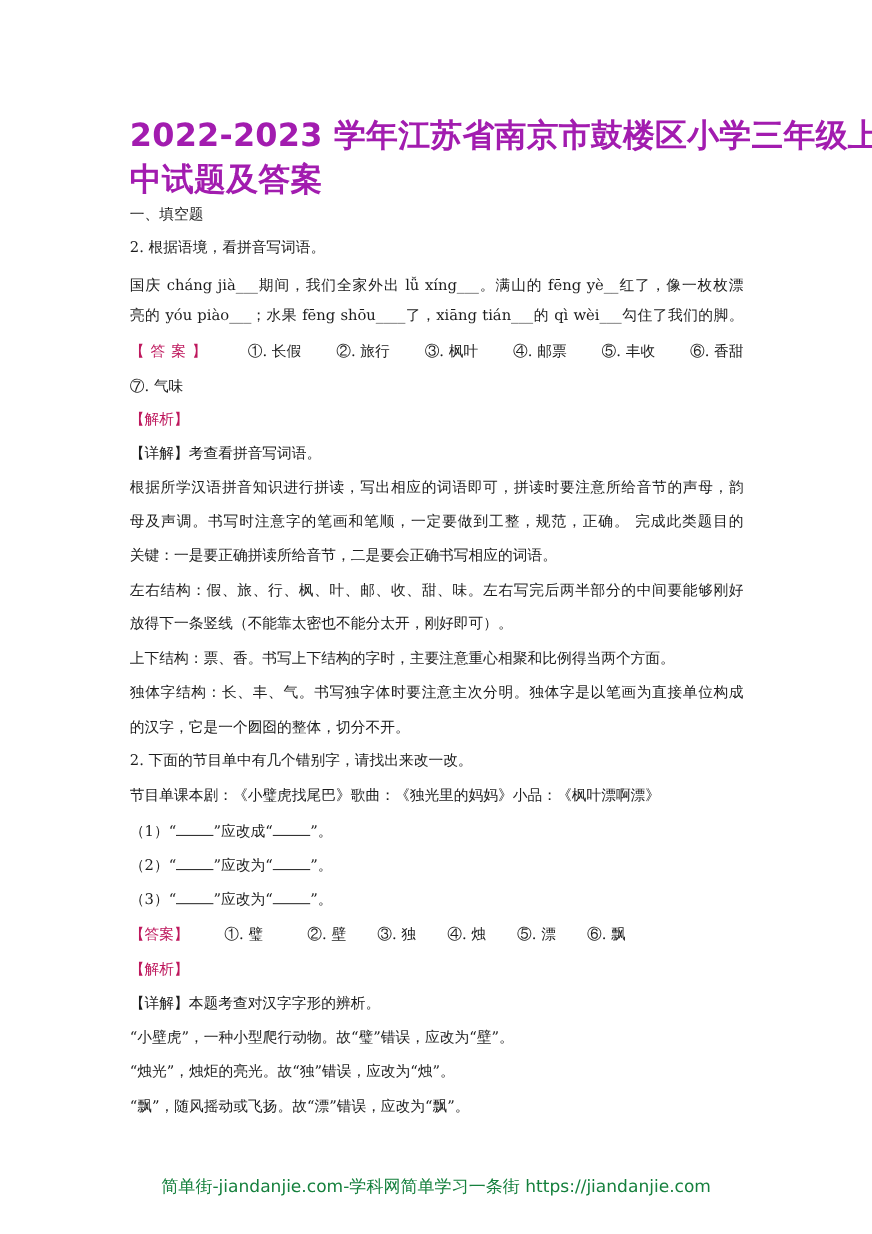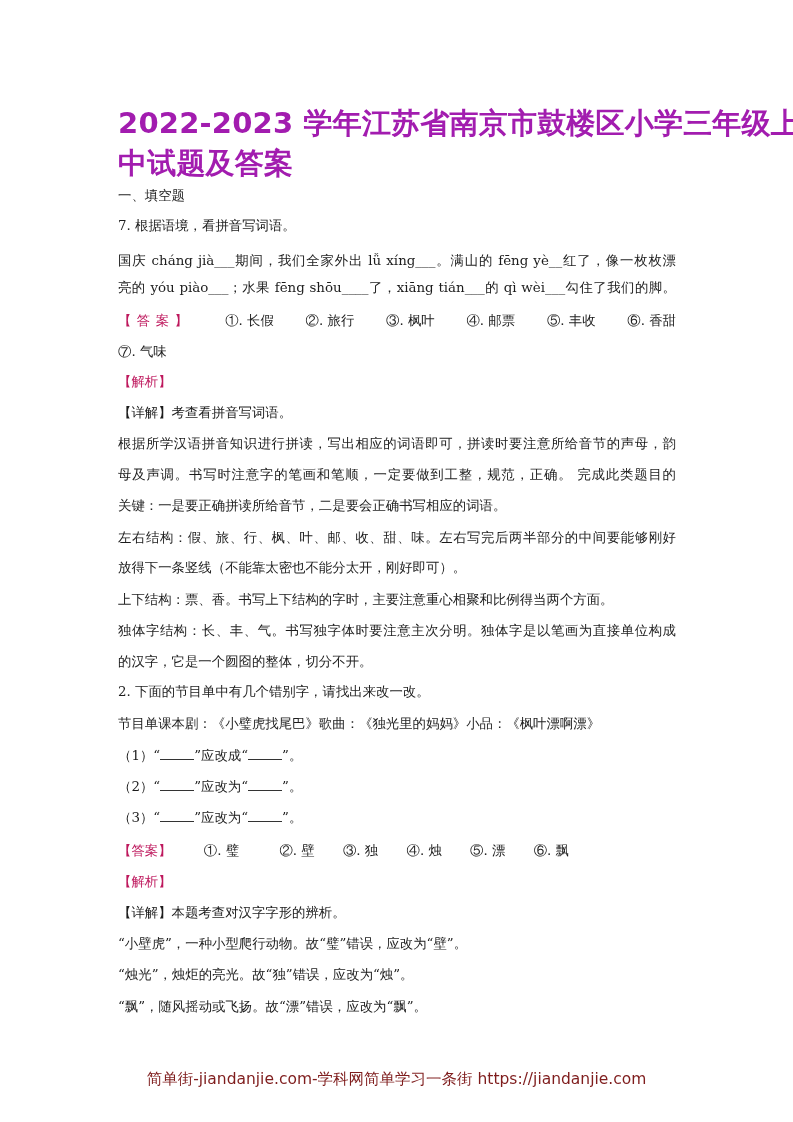--- a/index.html
+++ b/index.html
@@ -8,33 +8,33 @@
   .page { position: absolute; left: 118px; top: 0; width: 560px; }
   .title { position: absolute; left: 0; width: 560px; font-family: "DejaVu Sans", "Liberation Sans", sans-serif;
            font-weight: bold; font-size: 29px; color: #a21caf; white-space: nowrap; letter-spacing: 0.2px; }
   .line { position: absolute; left: 0; font-size: 13.4px; line-height: 18px; white-space: nowrap; color: #1c1c1c; }
   .justify { width: 558px; text-align: justify; text-align-last: justify; }
   .tag { color: #be185d; }
   .ans-item { display: inline-block; margin-left: 22px; }
   .ans-item:first-of-type { margin-left: 26px; }
   .blank { display: inline-block; border-bottom: 1px solid #333; height: 12px; vertical-align: baseline; }
   .footer { position: absolute; top: 1069px; left: 0; width: 793px; text-align: center;
-            font-family: "DejaVu Sans", "Liberation Sans", sans-serif; font-size: 15.5px; color: #7f1d1d; }
+            font-family: "DejaVu Sans", "Liberation Sans", sans-serif; font-size: 15.5px; color: #15803d; }
 </style>
 </head>
 <body>
 
 <div class="page">
 
   <div class="title" style="top:104px;">2022-2023 学年江苏省南京市鼓楼区小学三年级上册语文期</div>
   <div class="title" style="top:144px;">中试题及答案</div>
 
   <div class="line" style="top:187px;">一、填空题</div>
 
-  <div class="line" style="top:217px;">7. 根据语境，看拼音写词语。</div>
+  <div class="line" style="top:217px;">2. 根据语境，看拼音写词语。</div>
   <div class="line justify" style="top:252px;">国庆 cháng jià___期间，我们全家外出 lǚ xíng___。满山的 fēng yè__红了，像一枚枚漂</div>
   <div class="line justify" style="top:279px;">亮的 yóu piào___；水果 fēng shōu____了，xiāng tián___的 qì wèi___勾住了我们的脚。</div>
 
   <div class="line justify" style="top:312px;">
     <span class="tag">【答案】</span>
     <span class="ans-item">①. 长假</span>
     <span class="ans-item">②. 旅行</span>
     <span class="ans-item">③. 枫叶</span>
     <span class="ans-item">④. 邮票</span>
     <span class="ans-item">⑤. 丰收</span>

